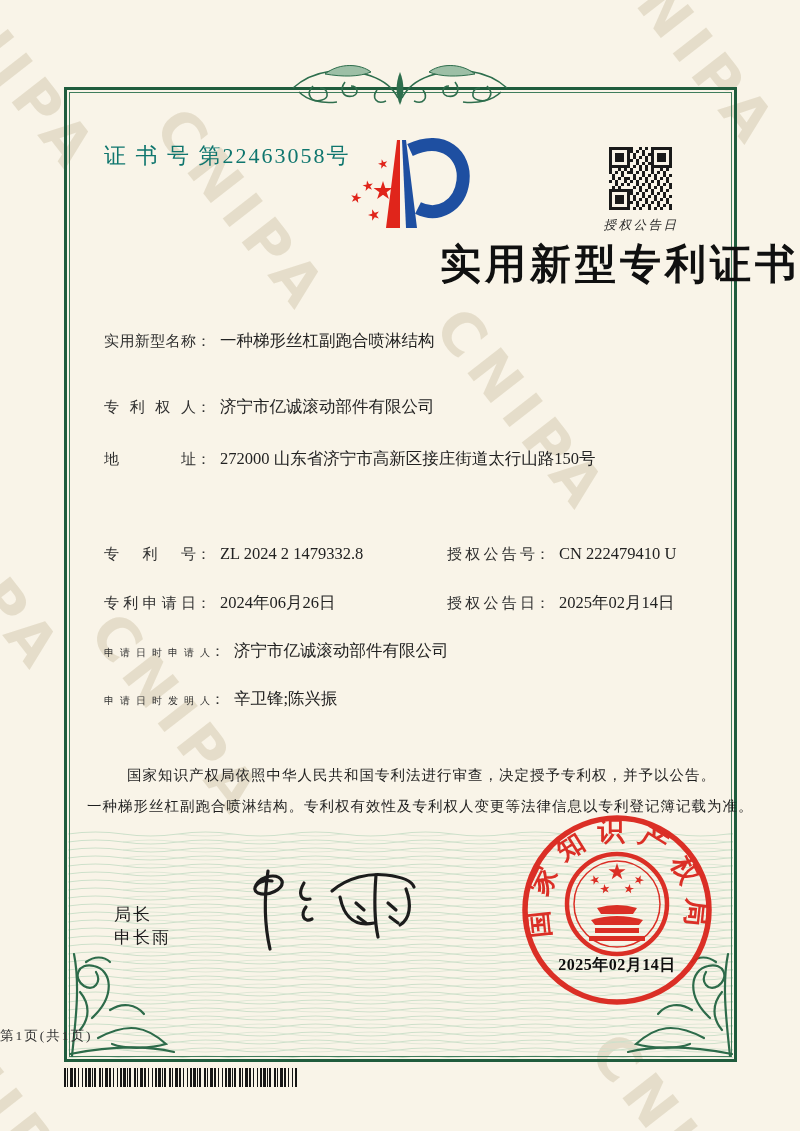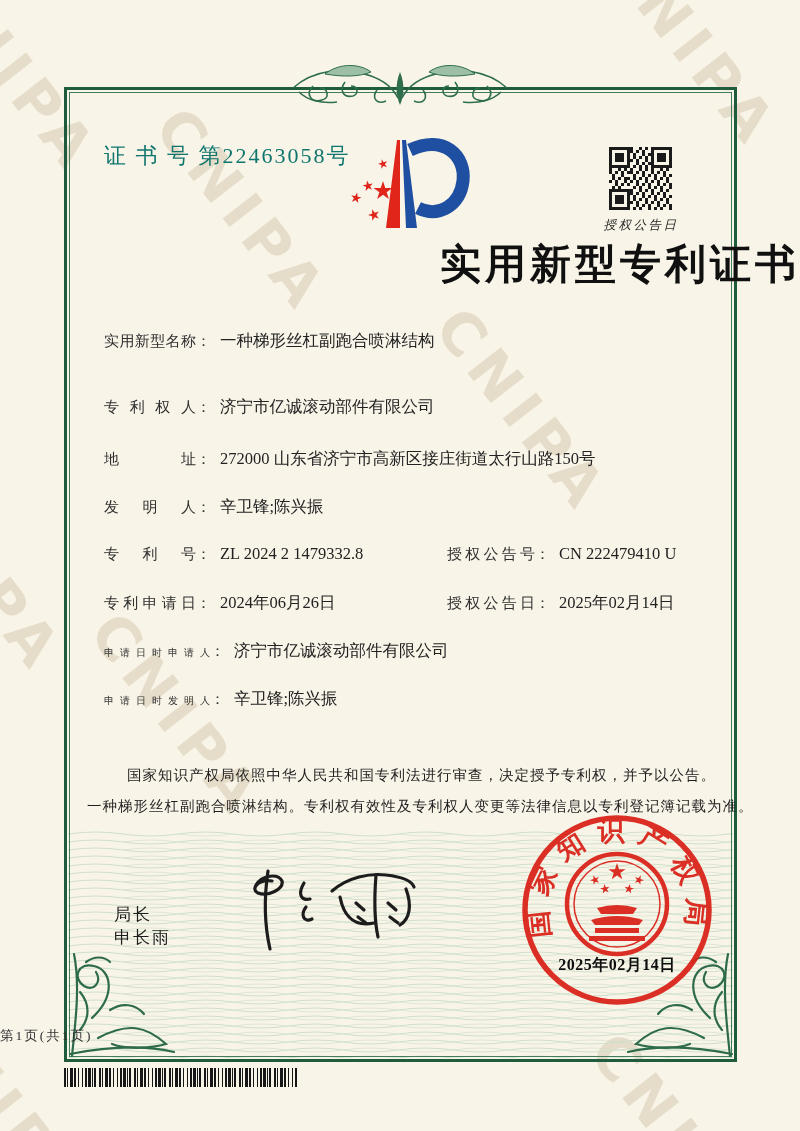--- a/index.html
+++ b/index.html
@@ -371,23 +371,20 @@
 
   <div class="frow" style="top:330px">
     <span class="flab">实用新型名称</span><span class="cl">：</span><span class="fval">一种梯形丝杠副跑合喷淋结构</span>
   </div>
   <div class="frow" style="top:396px">
     <span class="flab">专利权人</span><span class="cl">：</span><span class="fval">济宁市亿诚滚动部件有限公司</span>
   </div>
   <div class="frow" style="top:448px">
     <span class="flab">地址</span><span class="cl">：</span><span class="fval">272000 山东省济宁市高新区接庄街道太行山路150号</span>
   </div>
-  <div class="frow" style="top:496px">
-    <span class="flab">发明人</span><span class="cl">：</span><span class="fval">辛卫锋;陈兴振</span>
-  </div>
   <div class="frow" style="top:544px">
     <span class="flab">专利号</span><span class="cl">：</span><span class="fval">ZL 2024 2 1479332.8</span>
     <span class="fpair"><span class="flab w2">授权公告号</span><span class="cl">：</span><span class="fval">CN 222479410 U</span></span>
   </div>
   <div class="frow" style="top:592px">
     <span class="flab">专利申请日</span><span class="cl">：</span><span class="fval">2024年06月26日</span>
     <span class="fpair"><span class="flab w2">授权公告日</span><span class="cl">：</span><span class="fval">2025年02月14日</span></span>
   </div>
   <div class="frow" style="top:640px">
     <span class="flab wide">申请日时申请人</span><span class="cl">：</span><span class="fval">济宁市亿诚滚动部件有限公司</span>

